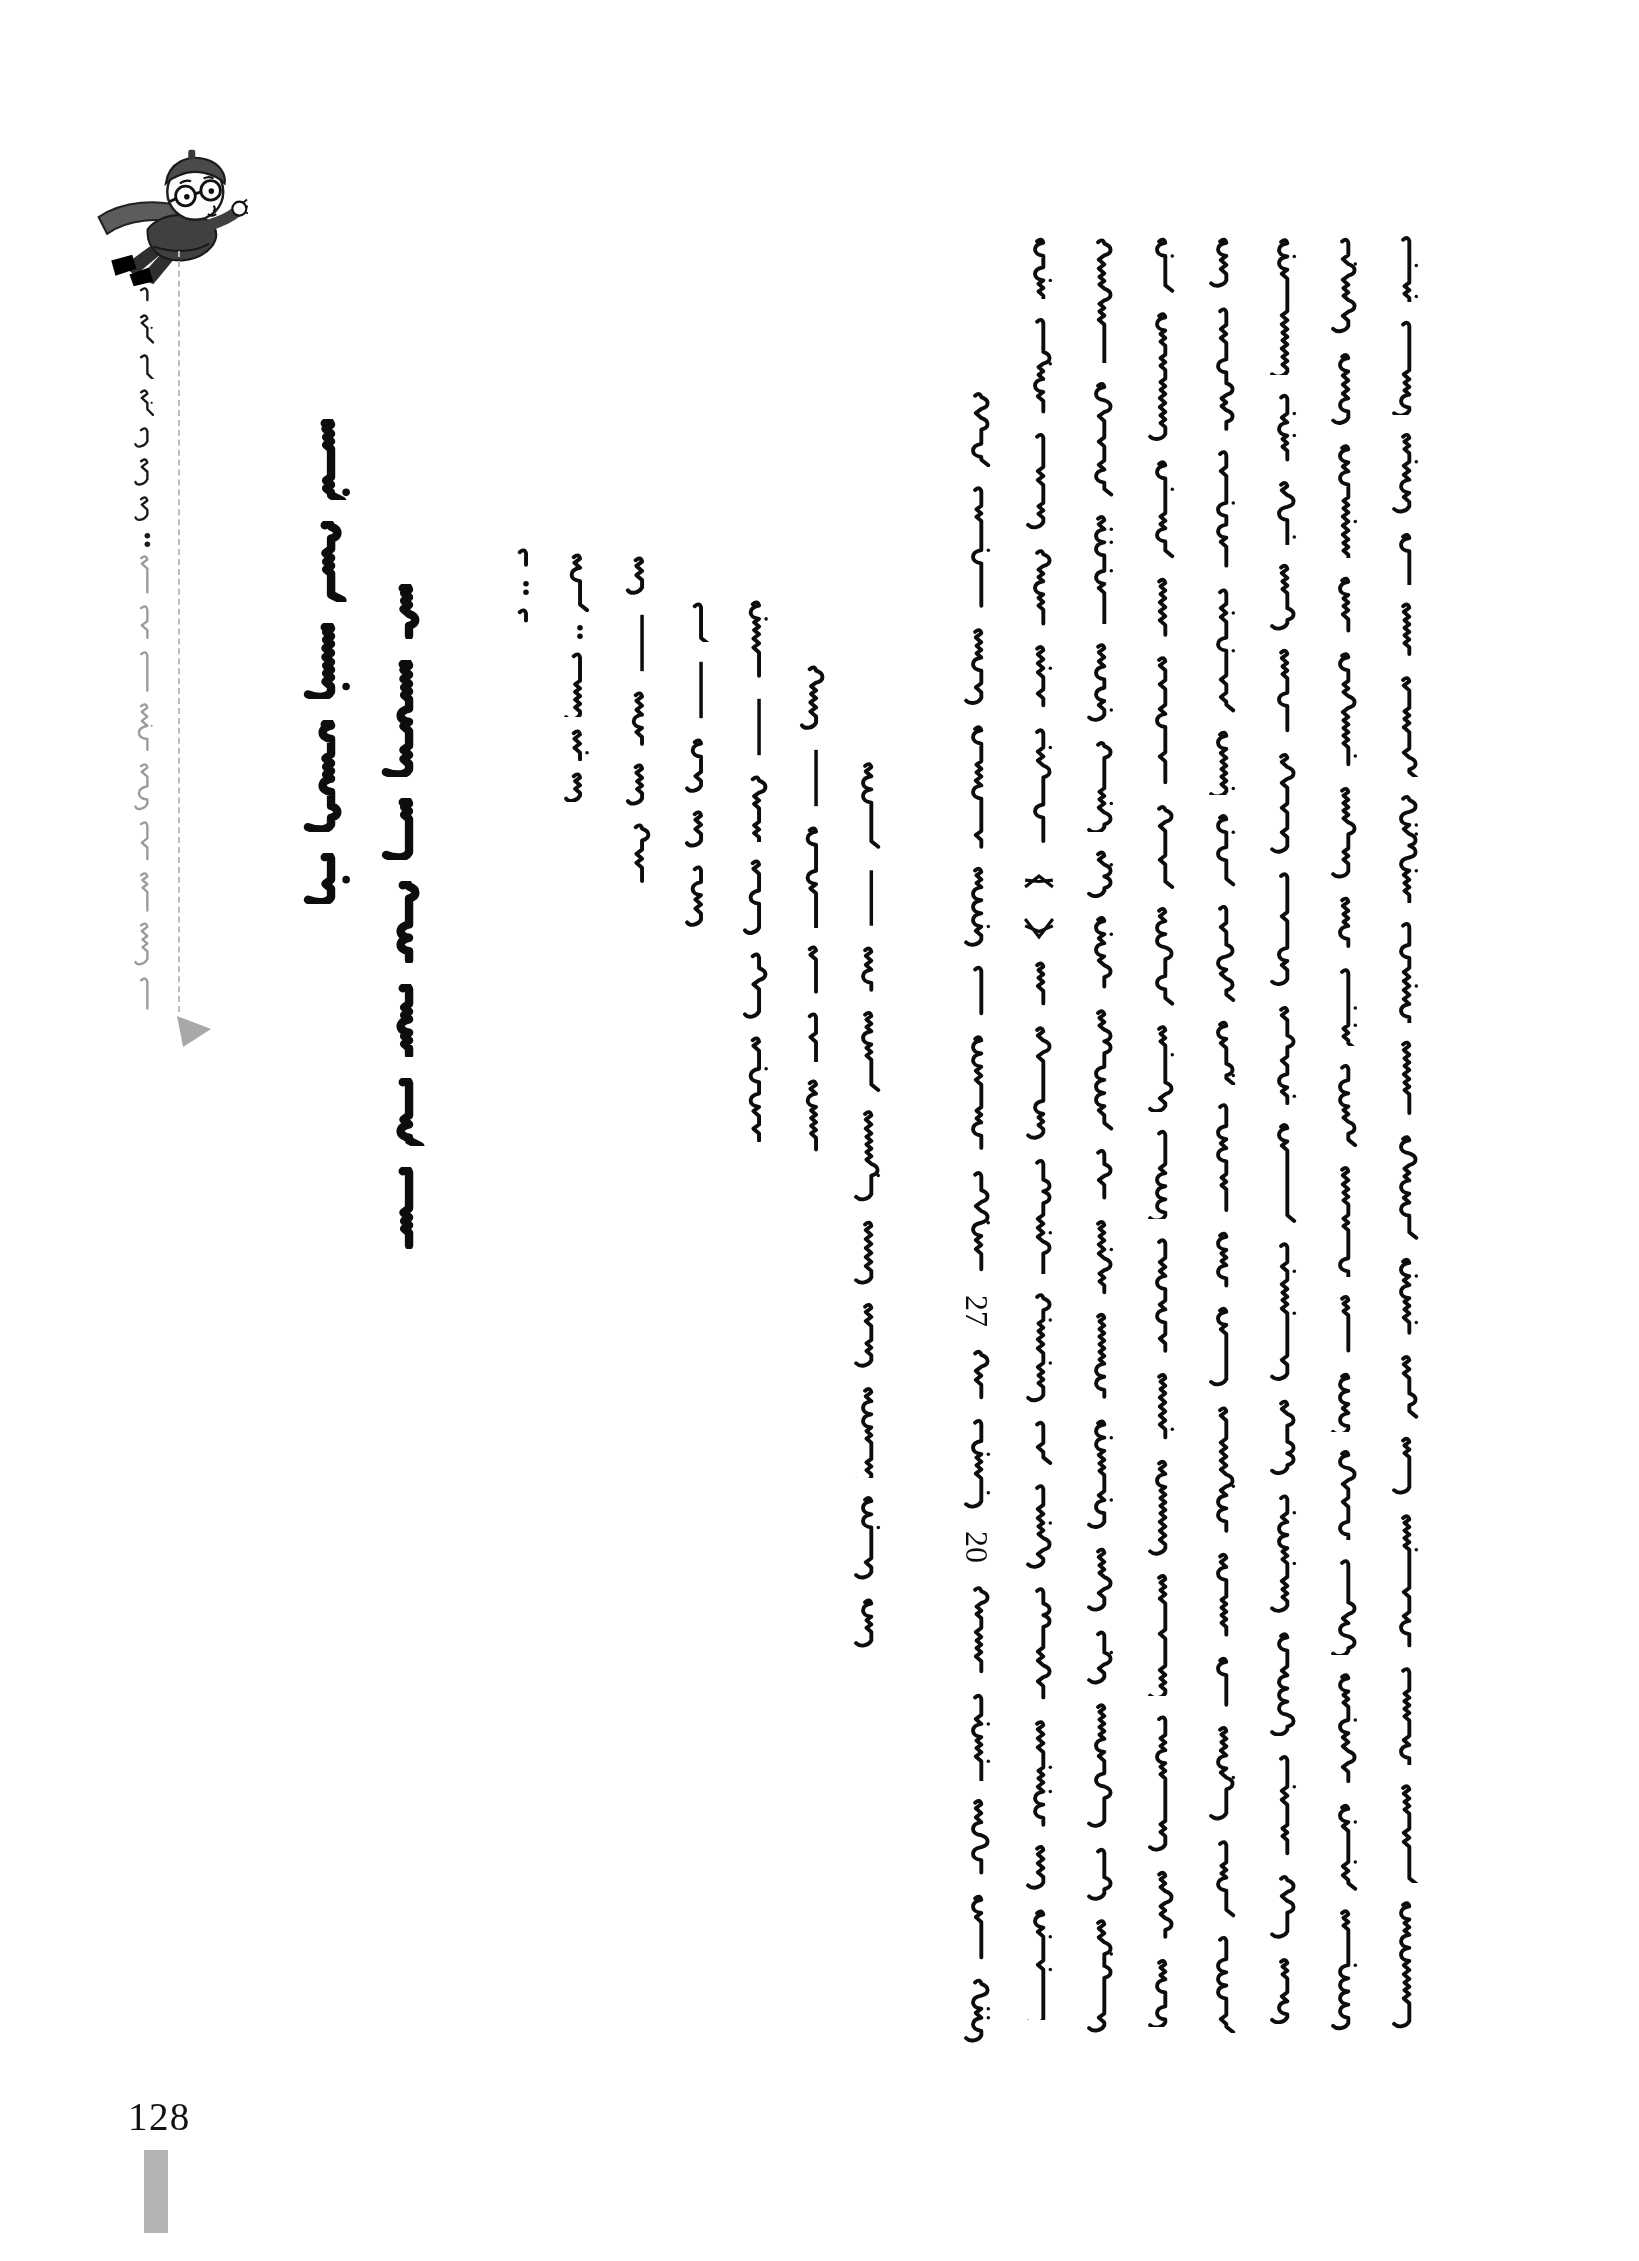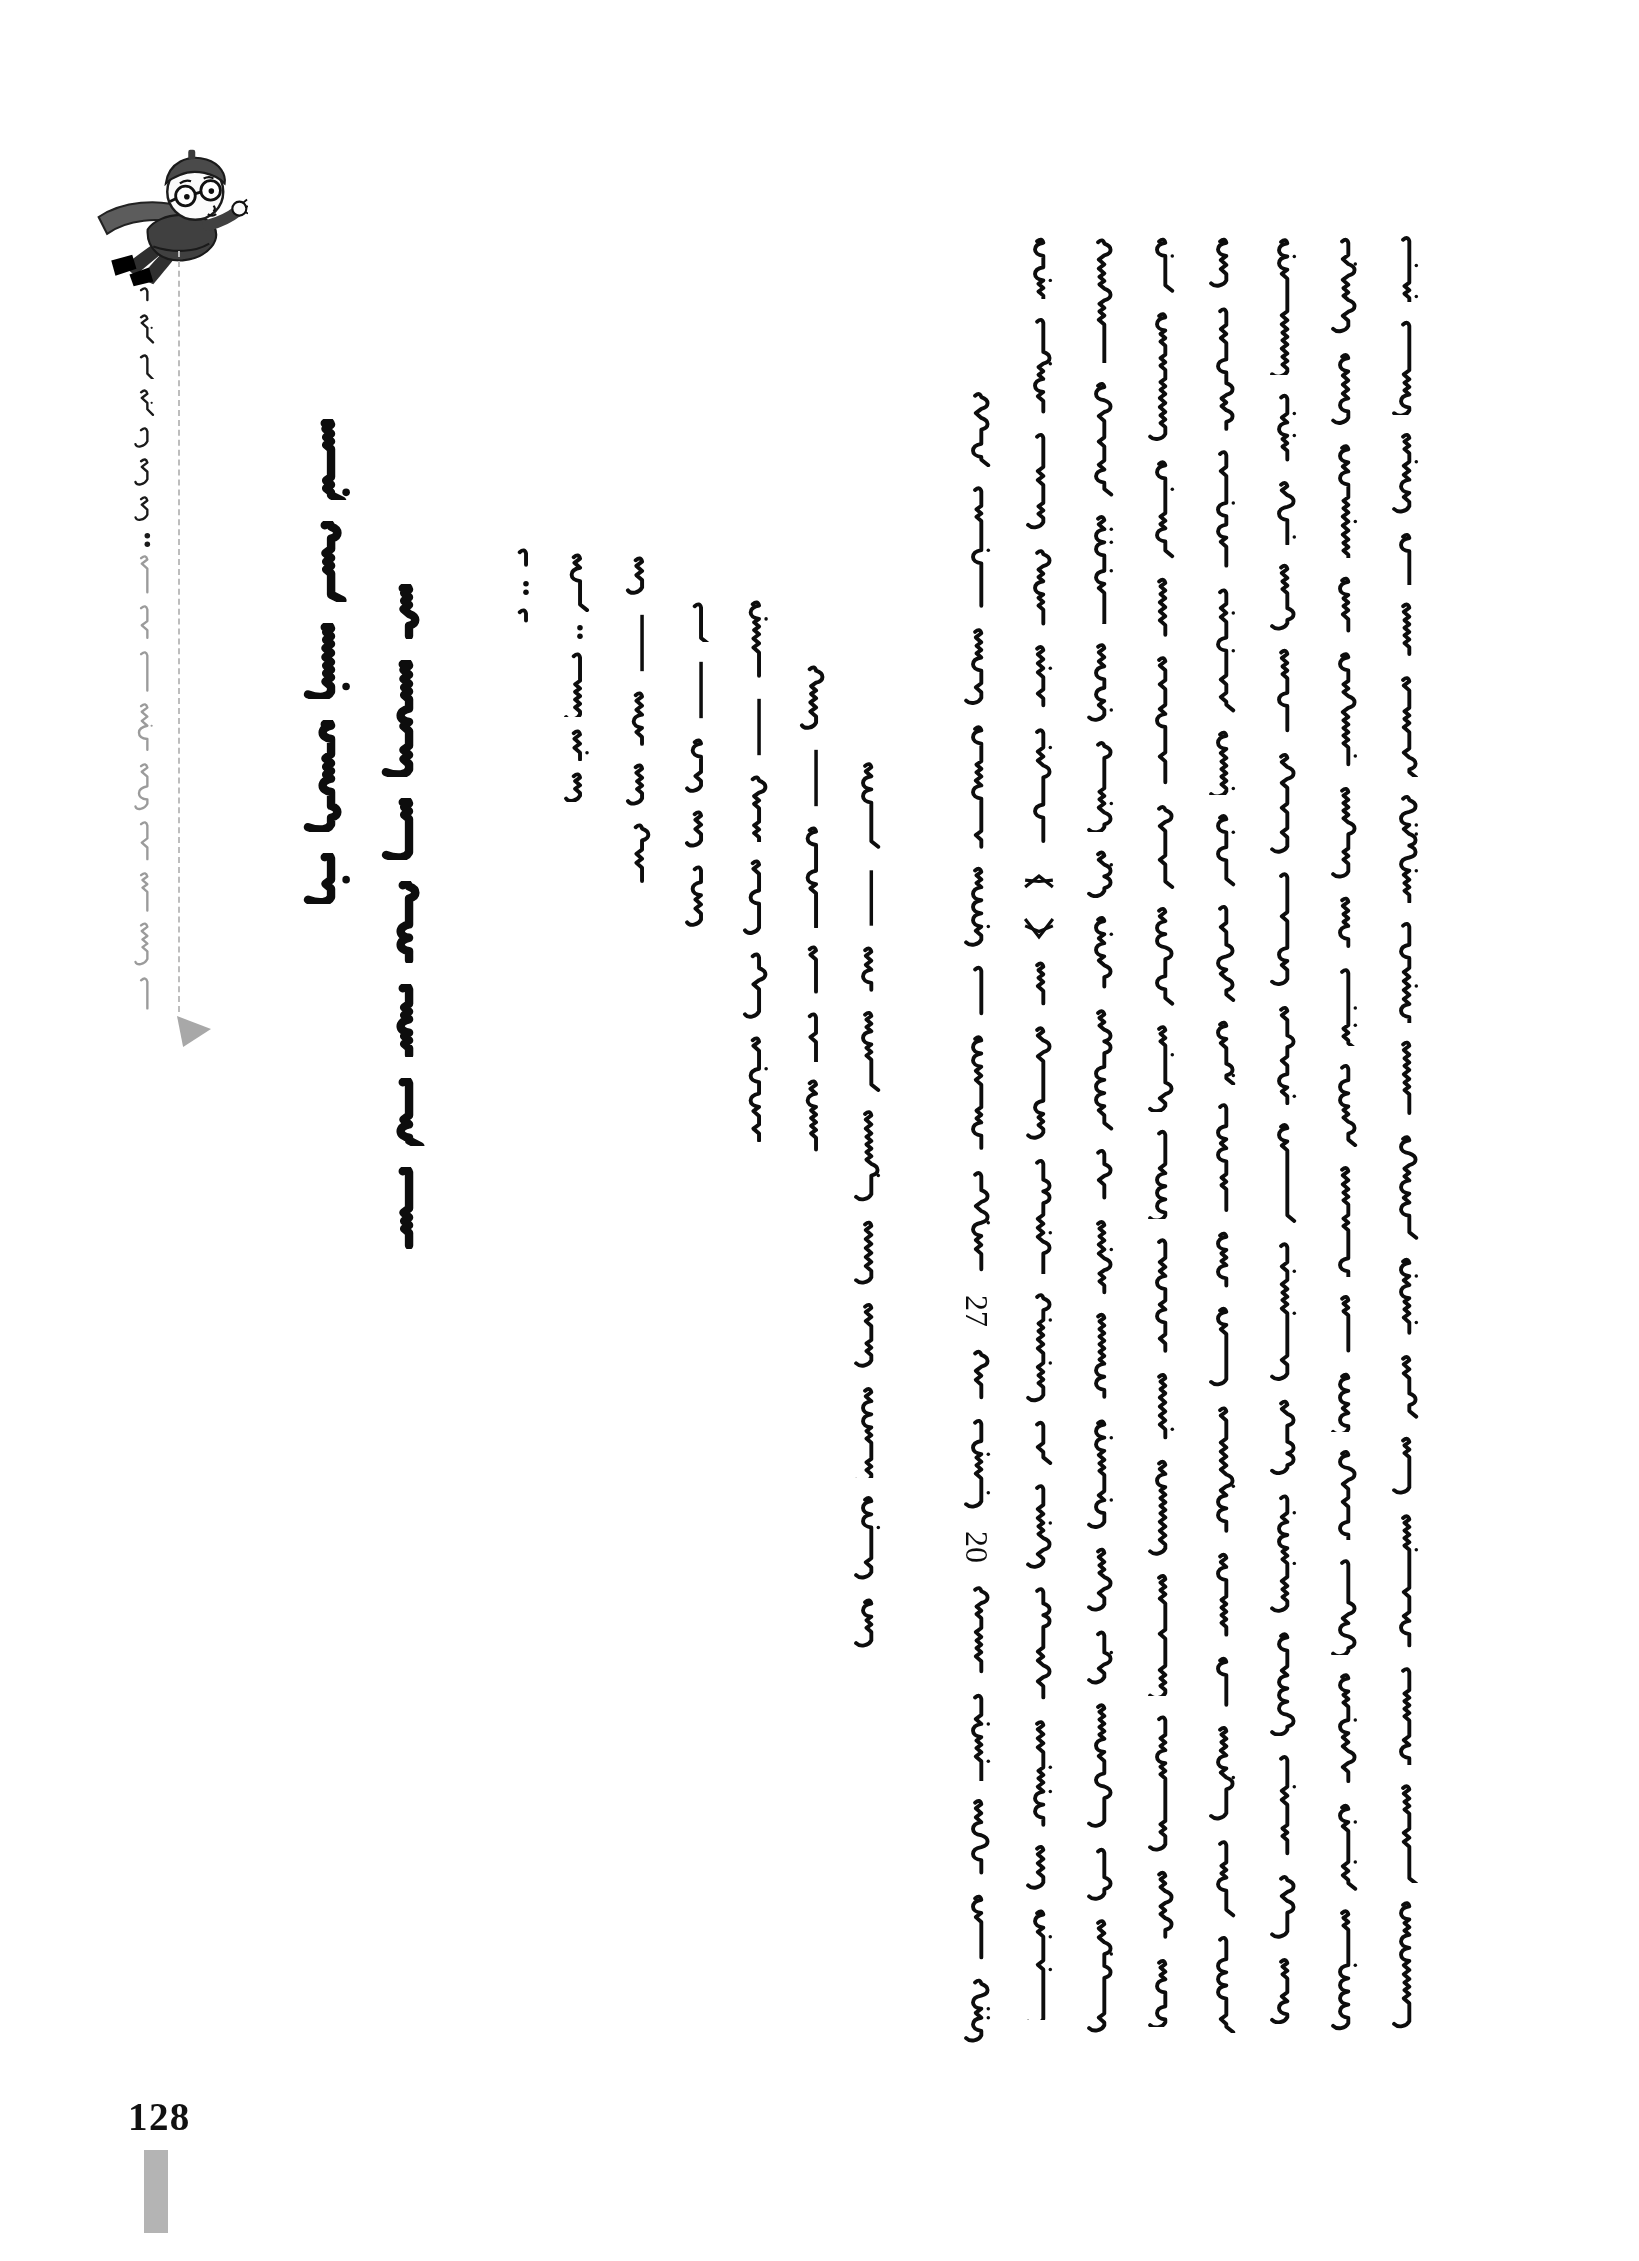--- a/index.html
+++ b/index.html
@@ -847,16 +847,16 @@
         </svg>
         <svg width="36" height="100" viewBox="0 0 52 142">
           <path d="M 23.240000000000002 6 Q 30.240000000000002 0 32.24 8 l -8 6 l 8 7 l -7 5 l 7 6 l -7 5 l 7 6 l 0 21.8 l -8 6 l 8 7 l -8 6 l 8 7 l 0 15.7 l 0 25.9 l 0 4.0 l 10 8" fill="none" stroke="#0d0d0d" stroke-width="5.6" stroke-linecap="round" stroke-linejoin="round"></path>
         </svg>
         <svg width="36" height="129" viewBox="0 0 52 184">
           <path d="M 23.240000000000002 6 Q 30.240000000000002 0 32.24 8 c -16 3 -16 17 0 19 l -7 5 l 7 6 l -7 5 l 7 6 c -16 3 -16 17 0 19 c -16 3 -16 17 0 19 l -8 6 l 8 7 l -8 6 l 8 7 l -7 5 l 7 6 l -7 5 l 7 6 l -8 6 l 8 7 l 0 20.2 l 0 5.6 c -4 8 -16 10 -22 4" fill="none" stroke="#0d0d0d" stroke-width="5.6" stroke-linecap="round" stroke-linejoin="round"></path>
         </svg>
       </div>
     </div>
 
-  <div class="page-number" style="left:128px;top:2094px;font-weight:bold;">128</div>
+  <div class="page-number" style="left:128px;top:2094px;">128</div>
   <div class="footer-bar" style="left:144px;top:2150px;width:24px;height:83px;" title="128"></div>
 </div>
 
 
 </body></html>

